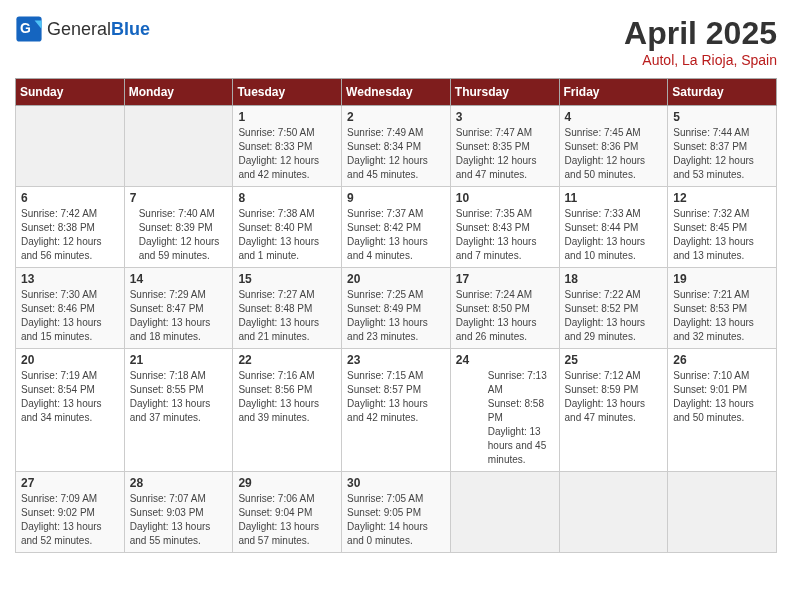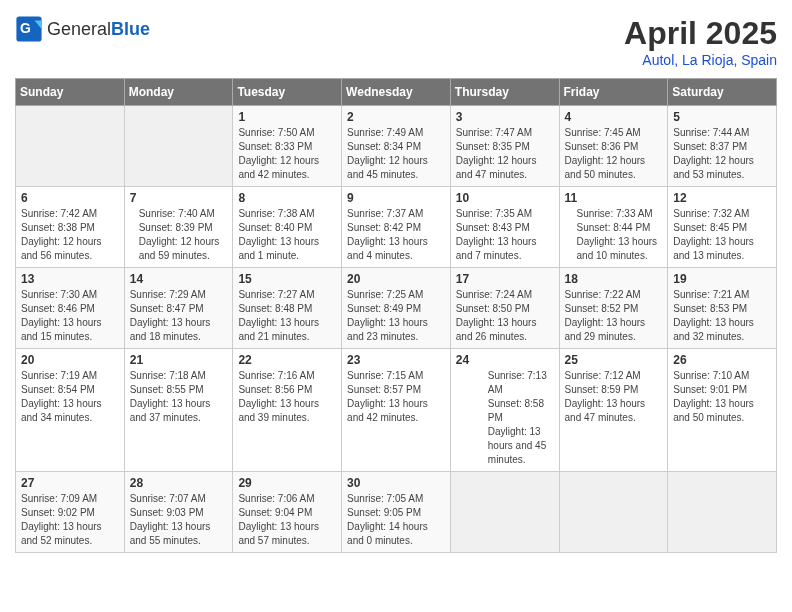--- a/index.html
+++ b/index.html
@@ -28,29 +28,29 @@
     .title-area {
       text-align: right;
     }
     .month-title {
       font-size: 32px;
       font-weight: bold;
       color: #333;
     }
     .location-title {
       font-size: 14px;
-      color: #1d4ed8;
+      color: #b91c1c;
     }
     table {
       width: 100%;
       border-collapse: collapse;
       table-layout: fixed;
     }
     thead tr th {
-      background-color: #737373;
+      background-color: #7f1d1d;
       color: #fff;
       font-size: 12px;
       font-weight: bold;
       padding: 6px 4px;
       text-align: left;
       border: 1px solid #aaa;
     }
     tbody tr td {
       vertical-align: top;
       border: 1px solid #ccc;
@@ -172,21 +172,21 @@
 Daylight: 13 hours and 4 minutes.</div>
         </td>
         <td>
           <span class="day-num">10</span>
           <div class="day-info" style="white-space: pre-line;">Sunrise: 7:35 AM
 Sunset: 8:43 PM
 Daylight: 13 hours and 7 minutes.</div>
         </td>
         <td>
           <span class="day-num">11</span>
-          <div class="day-info" style="white-space: pre-line; margin-left: 12px;">Sunrise: 7:33 AM
+          <div class="day-info" style="white-space: pre-line;">Sunrise: 7:33 AM
 Sunset: 8:44 PM
 Daylight: 13 hours and 10 minutes.</div>
         </td>
         <td>
           <span class="day-num">12</span>
           <div class="day-info" style="white-space: pre-line;">Sunrise: 7:32 AM
 Sunset: 8:45 PM
 Daylight: 13 hours and 13 minutes.</div>
         </td>
       </tr>

